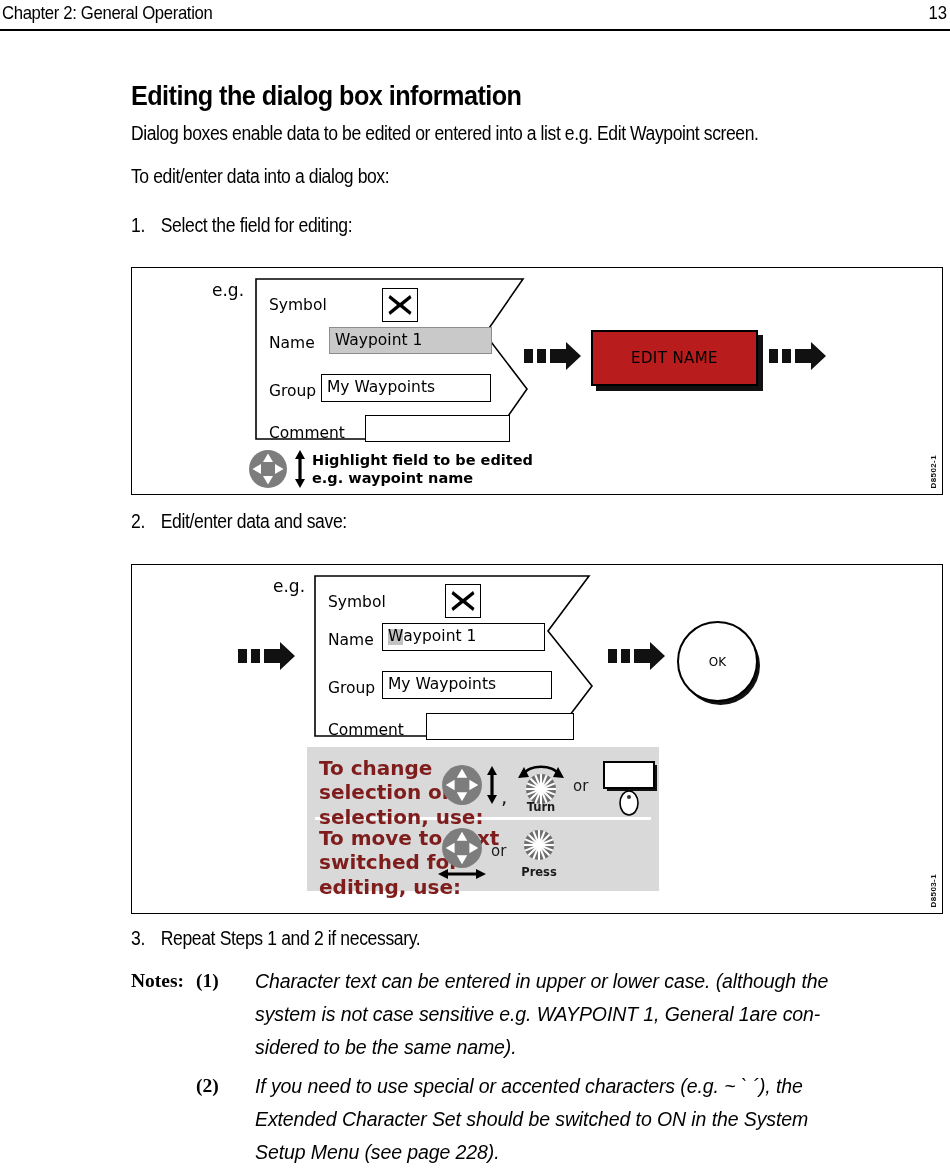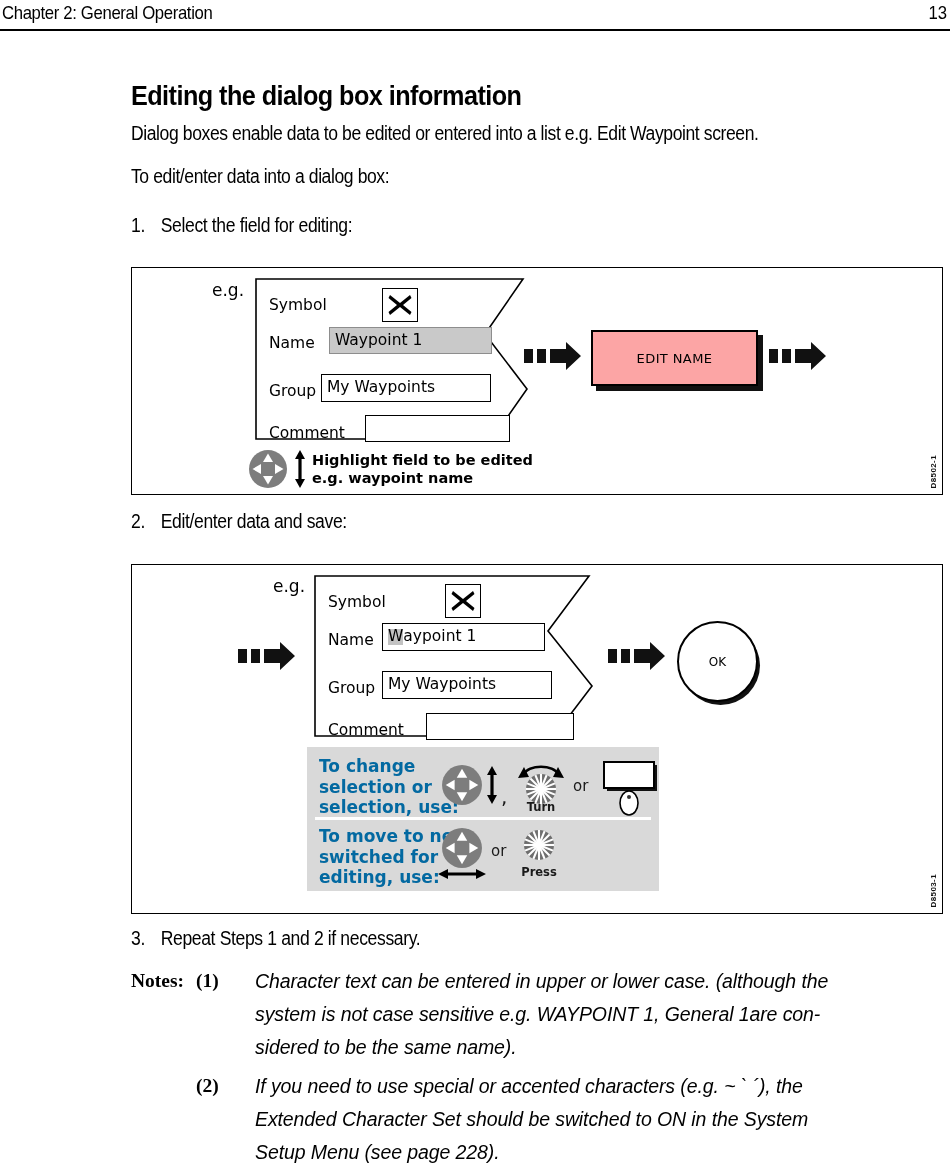--- a/index.html
+++ b/index.html
@@ -83,23 +83,23 @@
   .sym-box {
     position:absolute; box-sizing:border-box; border:1.6px solid #000;
     background:#fff; display:flex; align-items:center; justify-content:center;
   }
   .cursor-char { background:#c2c2c2; }
 
   
   .arrow-icon { position:absolute; }
   .btn-rect {
     position:absolute; box-sizing:border-box;
-    border:2px solid #000; background:#fca5a5;
+    border:2px solid #000; background:#b91c1c;
     display:flex; align-items:center; justify-content:center;
-    font-size:13px; font-family:"DejaVu Sans", sans-serif;
+    font-size:15px; font-family:"DejaVu Sans", sans-serif;
     letter-spacing:0.4px;
     box-shadow:5px 5px 0 0 #111;
   }
   .btn-circle {
     position:absolute; box-sizing:border-box;
     border:2px solid #000; background:#fff; border-radius:50%;
     display:flex; align-items:center; justify-content:center;
     font-size:12px; font-family:"DejaVu Sans", sans-serif;
     box-shadow:3px 4px 0 -1px #111;
   }
@@ -112,23 +112,23 @@
     font-family:"DejaVu Sans", sans-serif; line-height:1.25;
     white-space:nowrap;
   }
 
   
   .instr-panel {
     position:absolute; background:#d9d9d9;
   }
   .instr-divider { position:absolute; background:#ffffff; height:3px; }
   .instr-label {
-    position:absolute; font-size:17px; font-weight:bold;
+    position:absolute; font-size:20px; font-weight:bold;
     font-family:"DejaVu Sans", sans-serif; line-height:1.22;
-    color:#0369a1; white-space:nowrap;
+    color:#7f1d1d; white-space:nowrap;
   }
   .instr-or {
     position:absolute; font-size:15px; font-family:"DejaVu Sans", sans-serif;
     color:#1a1a1a;
   }
   .instr-comma {
     position:absolute; font-size:20px; font-family:"DejaVu Sans", sans-serif;
     color:#1a1a1a;
   }
   .dial-cap {

